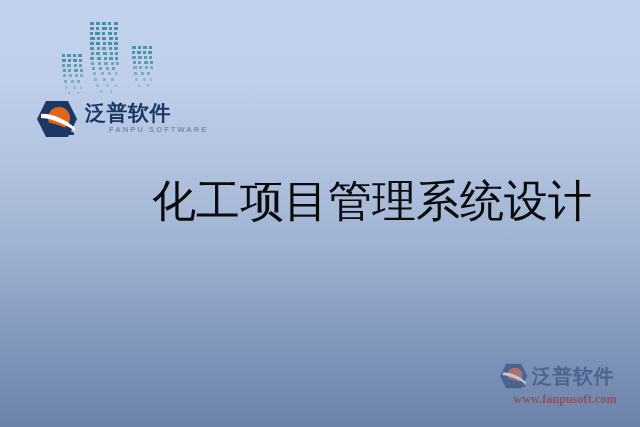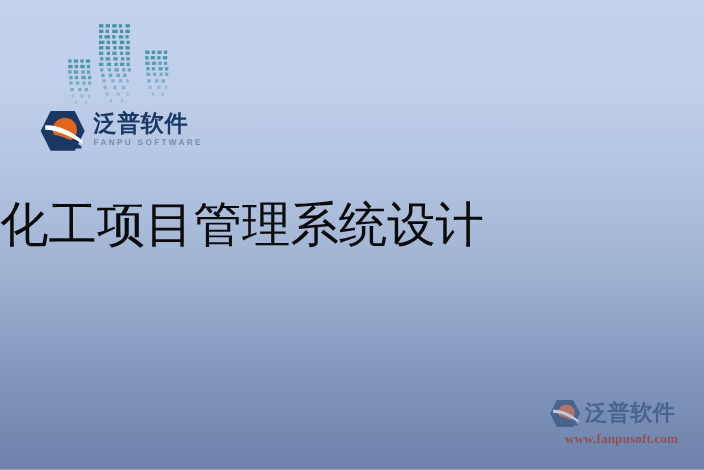--- a/index.html
+++ b/index.html
@@ -58,30 +58,31 @@
     white-space:nowrap;
   }
   #brand-en {
     font-family:"Liberation Sans", "DejaVu Sans", sans-serif;
     font-size:7.5px;
     font-weight:bold;
     color:#7b8ba6;
     letter-spacing:2.1px;
     line-height:1.5;
     white-space:nowrap;
+    margin-left:24px;
   }
 
   
   #headline {
     position:absolute;
     left:0;
     top:178px;
     width:592px;
-    text-align:left;
-    font-family:Liberation Sans, sans-serif;
+    text-align:right;
+    font-family:Liberation Mono, monospace;
     font-size:44px;
     line-height:1.22;
     color:#0a0a0a;
     letter-spacing:0px;
     white-space:nowrap;
   }
   #headline .hl-line { display:block; }
 
   
   #watermark {

